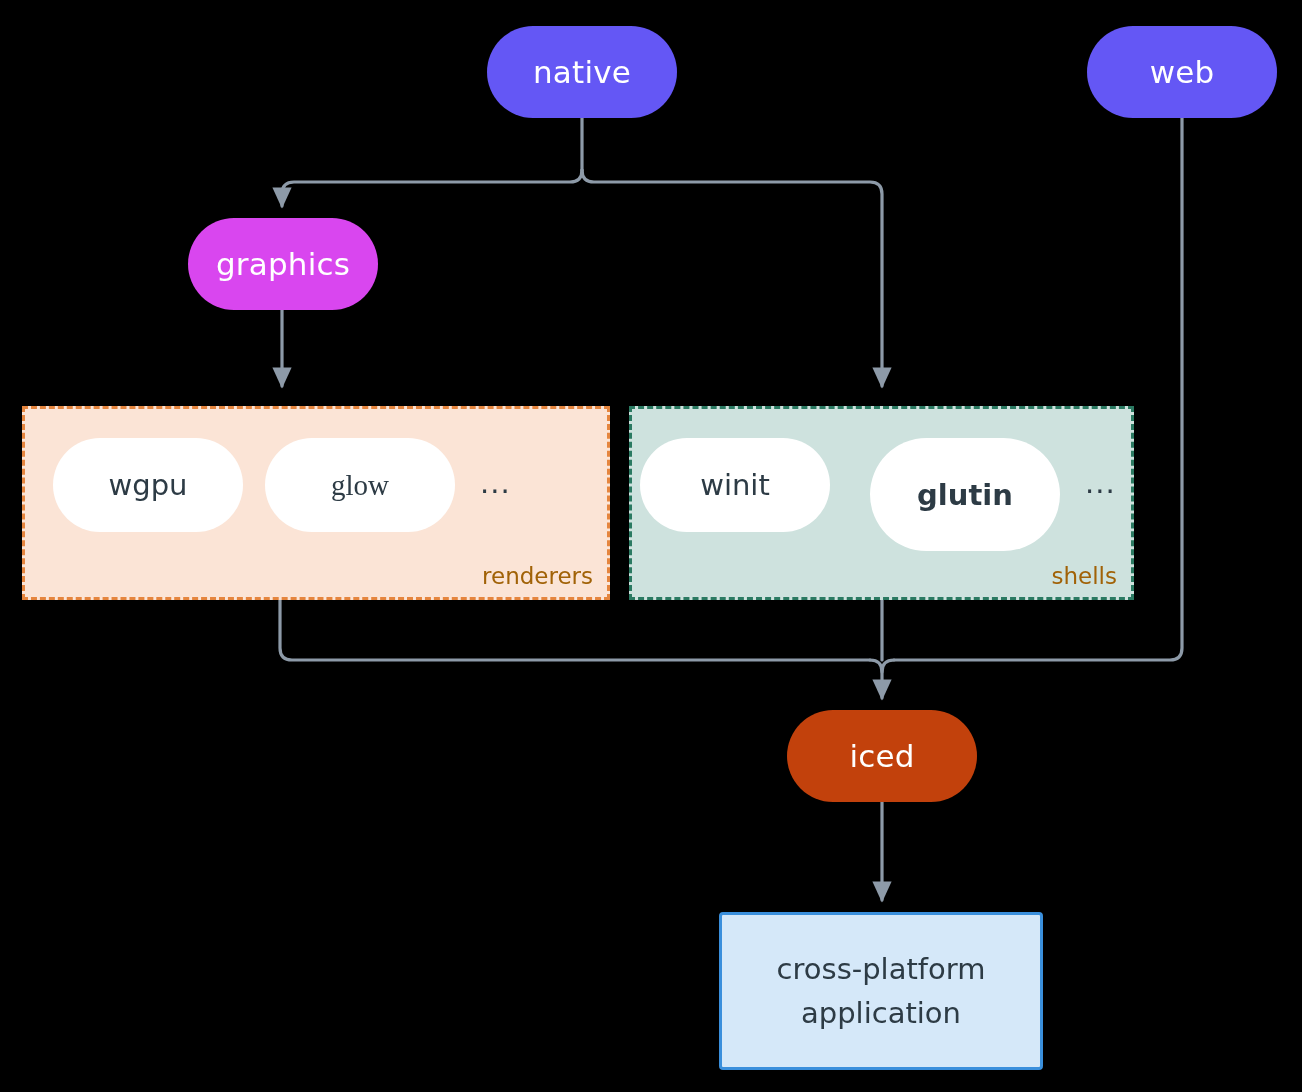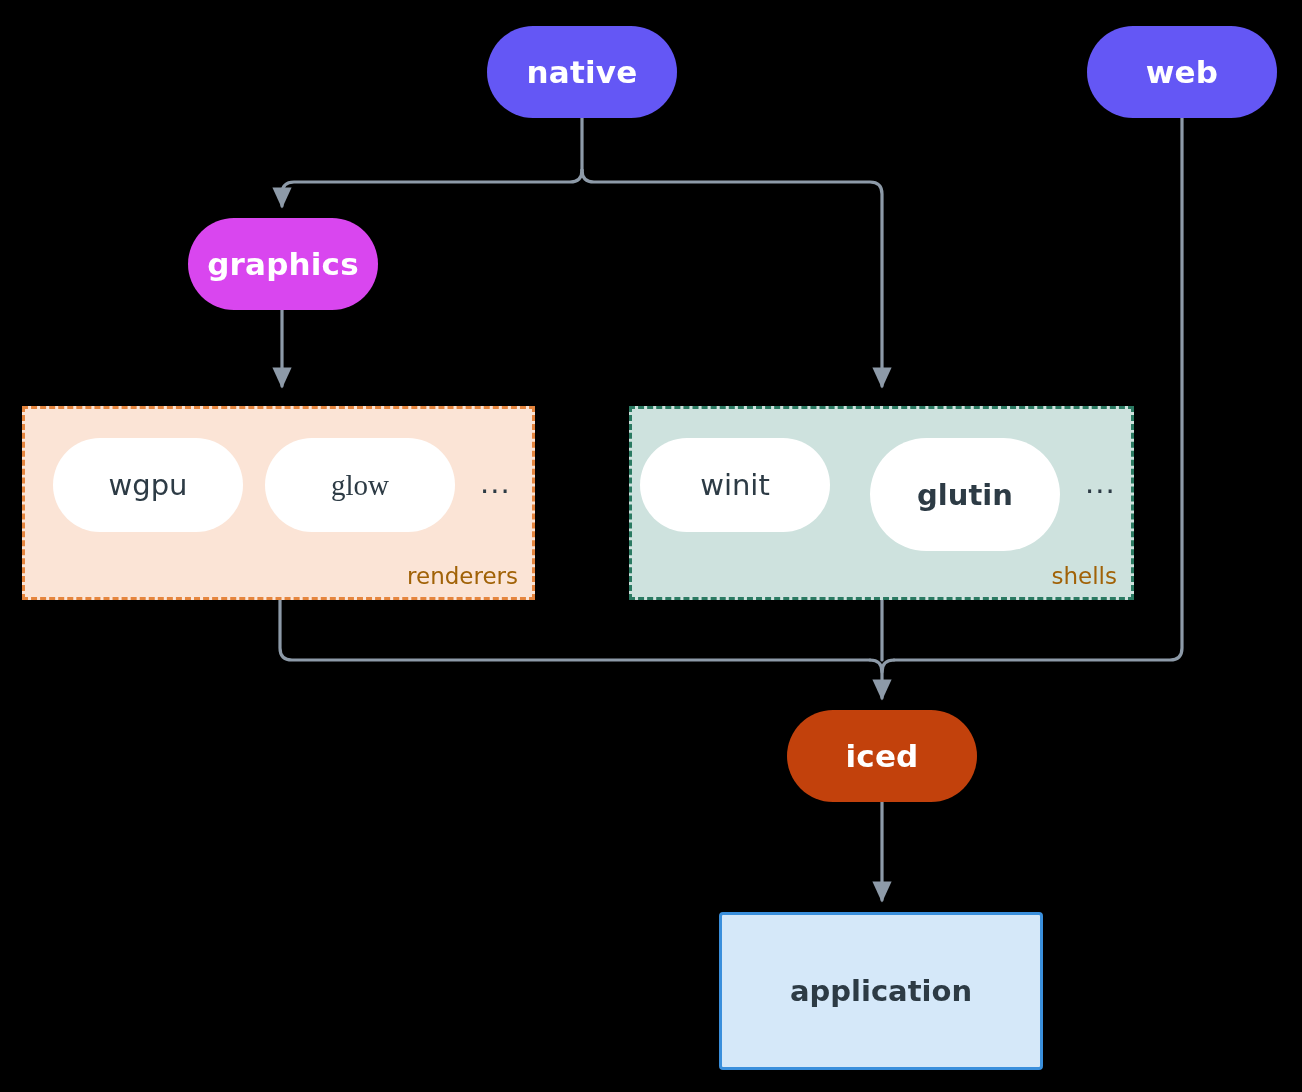--- a/index.html
+++ b/index.html
@@ -24,41 +24,40 @@
     pointer-events: none;
   }
   .node {
     position: absolute;
     display: flex;
     align-items: center;
     justify-content: center;
     box-sizing: border-box;
     text-align: center;
     line-height: 1.25;
-    font-weight: bold;
   }
   
   .pill {
     border-radius: 999px;
     color: #ffffff;
     font-size: 31px;
     letter-spacing: 0.2px;
   }
   .node-native  { left: 487px;  top: 26px;  width: 190px; height: 92px; background: #6457f5; }
   .node-web     { left: 1087px; top: 26px;  width: 190px; height: 92px; background: #6457f5; }
   .node-graphics{ left: 188px;  top: 218px; width: 190px; height: 92px; background: #d946ef; }
   .node-iced    { left: 787px;  top: 710px; width: 190px; height: 92px; background: #c2410c; }
 
   
   .cluster {
     position: absolute;
     box-sizing: border-box;
   }
   .cluster-renderers {
-    left: 22px; top: 406px; width: 513px; height: 194px;
+    left: 22px; top: 406px; width: 588px; height: 194px;
     background: #fbe4d6;
     border: 3px dashed #e5853e;
   }
   .cluster-shells {
     left: 629px; top: 406px; width: 505px; height: 194px;
     background: #cee2de;
     border: 3px dashed #2b7a62;
   }
   .cluster-label {
     position: absolute;
@@ -172,16 +171,17 @@
     </div>
     <div class="ellipsis el-shells">...</div>
     <div class="cluster-label">shells</div>
   </div>
 
   <div class="node pill node-iced">
     <span>iced</span>
   </div>
 
   <div class="node node-app">
+    <span>cross-platform</span>
     <span>application</span>
   </div>
 
 </div>
 
 </body></html>

